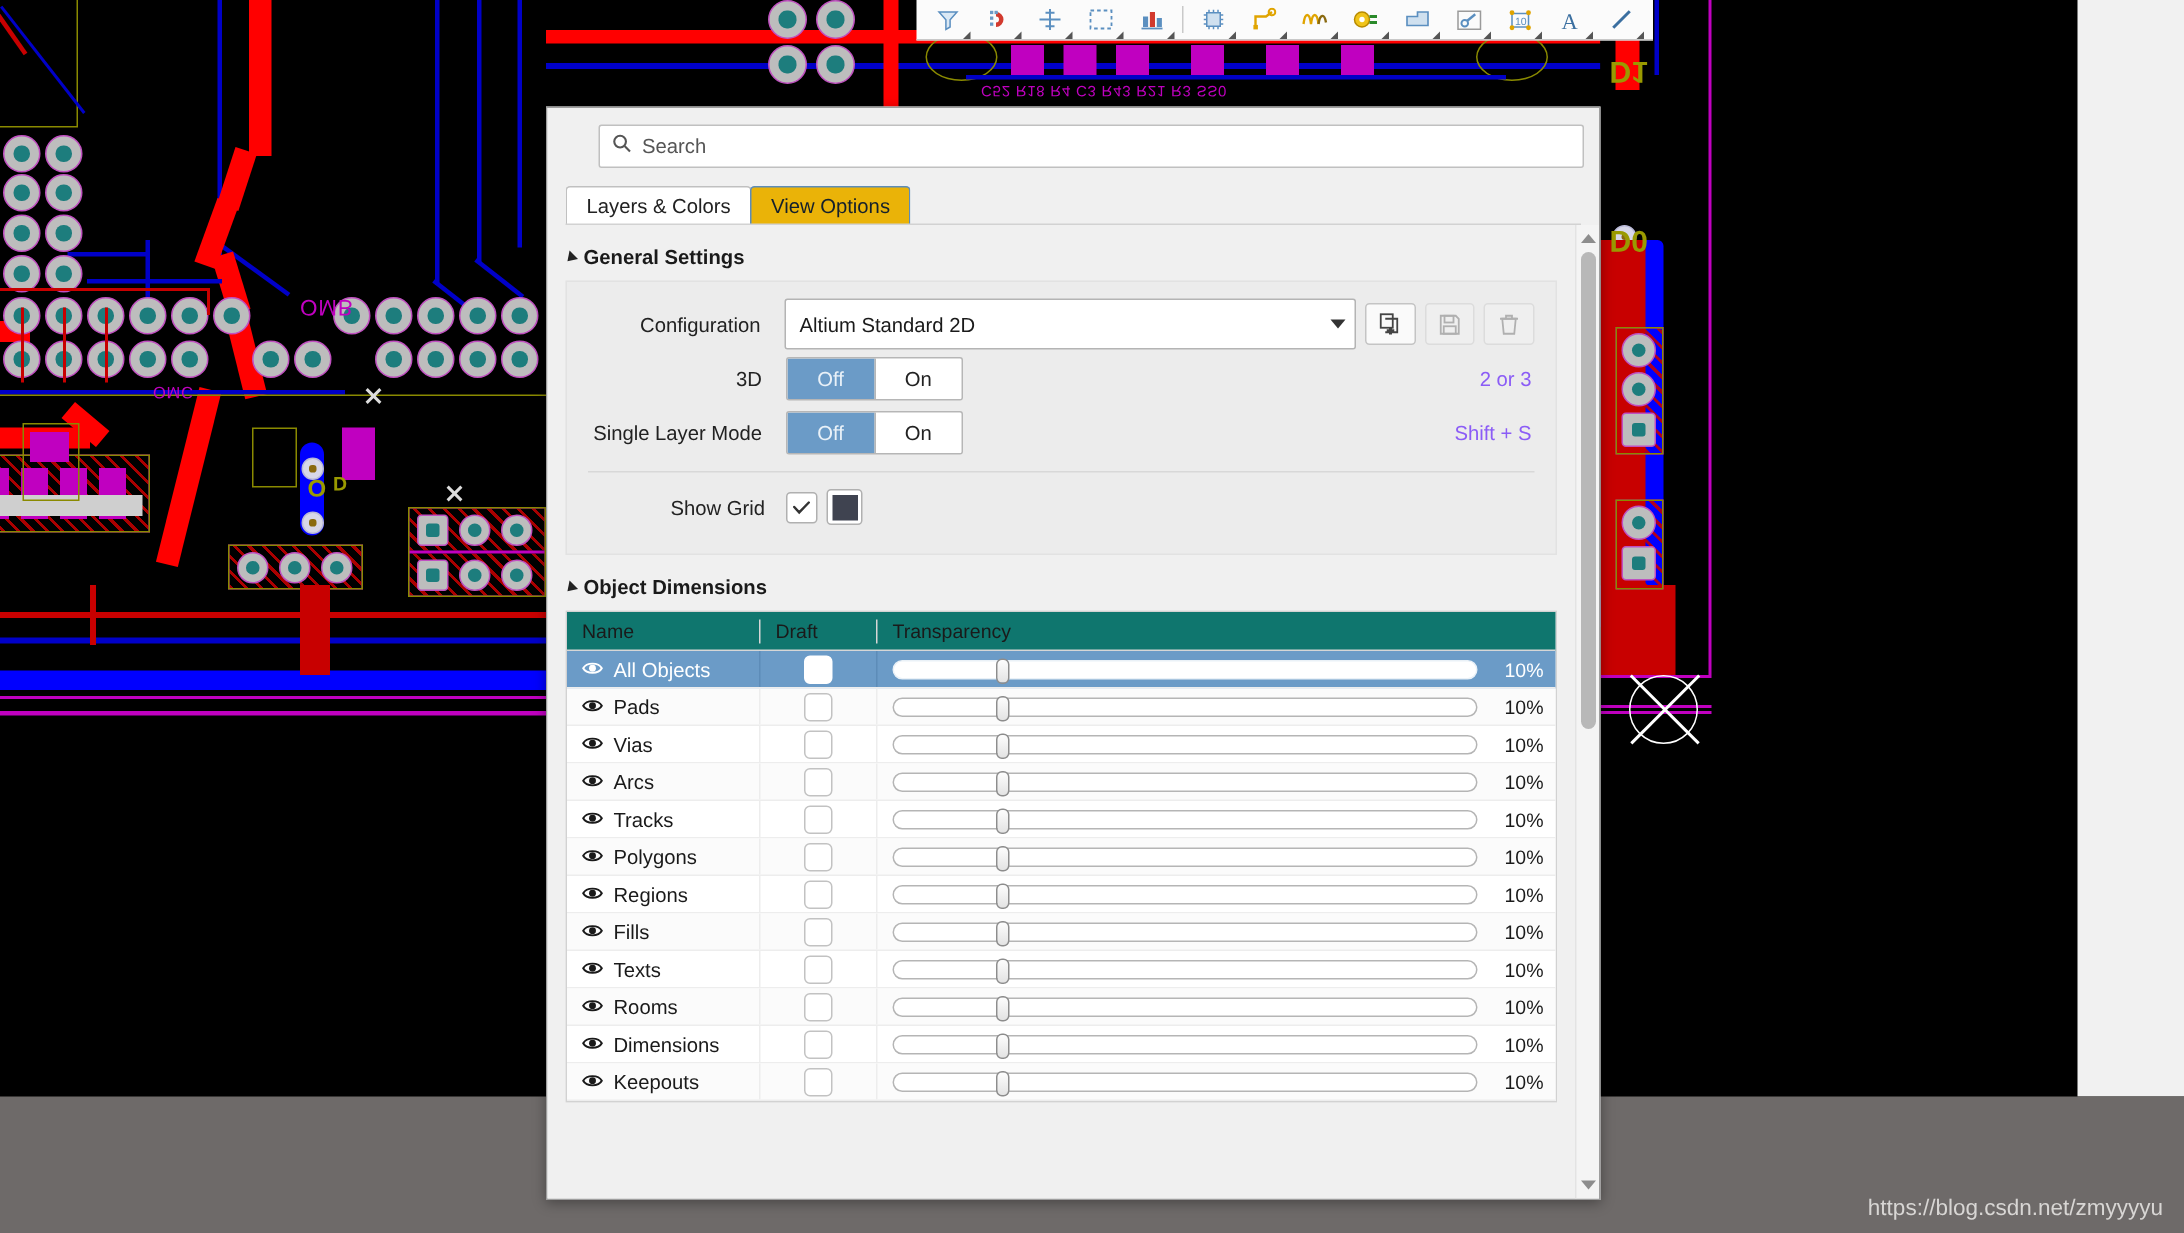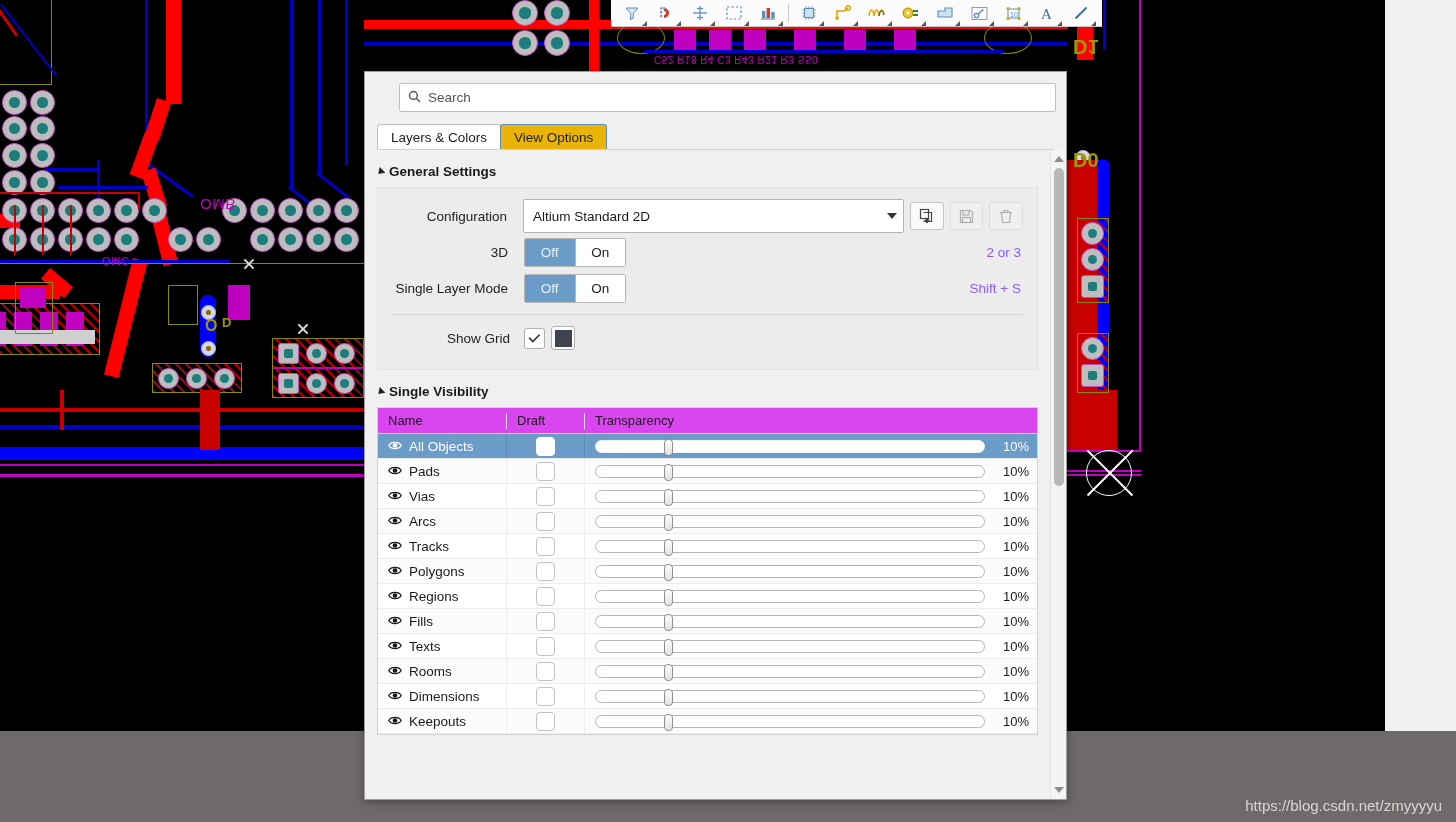--- a/index.html
+++ b/index.html
@@ -130,21 +130,21 @@
   }
   .combo .val { flex: 1; }
   .combo .dn { width:0;height:0;border-left:5px solid transparent;border-right:5px solid transparent;border-top:6px solid #333; }
 
   .sqbtn {
     width: 34px; height: 28px; margin-left: 6px; border: 1px solid #c4c4c4; border-radius: 3px;
     background: #fafafa; display:flex; align-items:center; justify-content:center;
   }
   .sqbtn.disabled { background: #efefef; border-color: #dcdcdc; }
 
-  .toggle { display: flex; height: 29px; border: 1px solid #b6b6b6; border-radius: 2px; overflow: hidden; width: 102px; }
+  .toggle { display: flex; height: 29px; border: 1px solid #b6b6b6; border-radius: 2px; overflow: hidden; width: 118px; }
   .toggle div {
     flex: 1; display: flex; align-items: center; justify-content: center;
     font-size: 13.5px; background: #fff; color: #222;
   }
   .toggle .on-state { background: #6b9bc7; color: #e9f1f8; }
   .toggle .sep { flex: 0 0 1px; background: #b6b6b6; }
   .hint { margin-left: auto; font-size: 13.5px; color: #8b5cf6; padding-right: 2px; }
 
   .divider { height: 1px; background: #d8d8d8; margin: 8px 0 4px 0; }
 
@@ -153,21 +153,21 @@
   .chk {
     width: 21px; height: 21px; border: 1px solid #b0b0b0; border-radius: 3px; background: #fff;
     display: flex; align-items: center; justify-content: center;
   }
   .swatch-outer { width: 24px; height: 24px; border: 1px solid #b0b0b0; border-radius: 3px; background: #fff;
                   display:flex;align-items:center;justify-content:center; margin-left: 6px; }
   .swatch { width: 17px; height: 17px; background: #3f4350; }
 
   
   .tablewrap { margin: 0 12px 0 12px; background: #fff; border: 1px solid #d2d2d2; }
-  .thead { display: flex; height: 26px; align-items: center; background: #d946ef; border-bottom: 1px solid #d6d6d6; }
+  .thead { display: flex; height: 26px; align-items: center; background: #0f766e; border-bottom: 1px solid #d6d6d6; }
   .th { font-size: 13px; color: #1a1a1a; padding-left: 10px; }
   .th.name { width: 128px; }
   .th.draft { width: 78px; border-left: 1px solid #d6d6d6; height: 16px; line-height: 16px; }
   .th.trans { flex: 1; border-left: 1px solid #d6d6d6; height: 16px; line-height: 16px; }
 
   .trow { display: flex; height: 25px; align-items: center; border-bottom: 1px solid #ededed; background: #fff; }
   .trow.alt { background: #fbfbfb; }
   .trow.sel { background: #6b9bc7; }
   .trow .c-name { width: 128px; display: flex; align-items: center; gap: 7px; padding-left: 10px; font-size: 13.5px; color: #1a1a1a; }
   .trow.sel .c-name { color: #fff; }
@@ -609,21 +609,21 @@
               </div>
               <div class="swatch-outer">
                 <div class="swatch"></div>
               </div>
             </div>
 
           </div>
 
           <div class="section-head">
             <span class="caret-open"></span>
-            <span>Single Visibility</span>
+            <span>Object Dimensions</span>
           </div>
 
           <div class="tablewrap">
             <div class="thead">
               <div class="th name">Name</div>
               <div class="th draft">Draft</div>
               <div class="th trans">Transparency</div>
             </div>
             <div id="rows">
                 <div class="trow sel">

